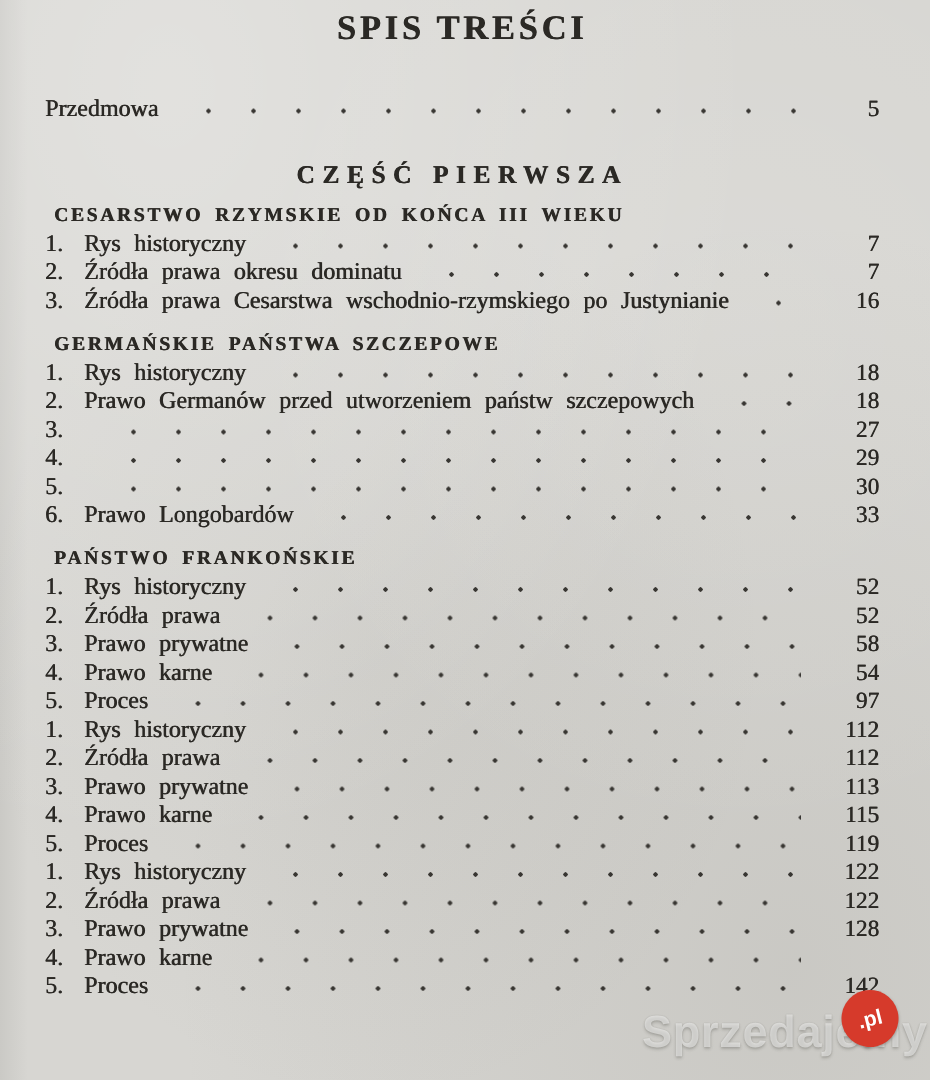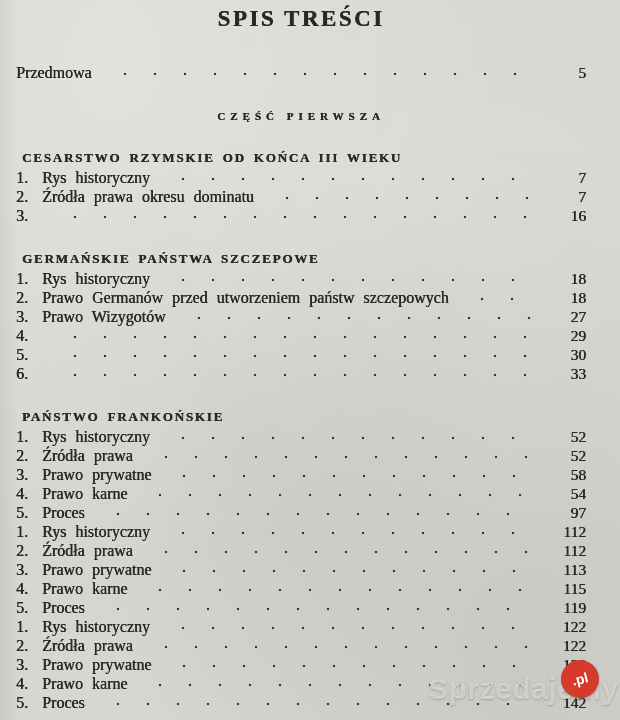--- a/index.html
+++ b/index.html
@@ -10,21 +10,21 @@
     background-color:#d7d6d2;
     background-image:
       radial-gradient(ellipse at 18% 8%, rgba(255,255,255,0.28), transparent 55%),
       radial-gradient(ellipse at 80% 30%, rgba(255,255,255,0.10), transparent 50%),
       radial-gradient(ellipse at 85% 90%, rgba(120,118,110,0.14), transparent 55%),
       radial-gradient(ellipse at 40% 60%, rgba(128,126,118,0.08), transparent 50%),
       linear-gradient(90deg, rgba(90,90,85,0.10), rgba(0,0,0,0) 3%);
   }
   .sheet{
     position:absolute;inset:0;
-    padding:6px 34px 0 16px;
+    padding:6px 34px 0 30px;
     box-sizing:border-box;
     text-shadow:0.4px 0 0 currentColor; 
   }
   .title{
     margin:0;text-align:center;
     font-size:23px;font-weight:700;letter-spacing:2.5px;
   }
   .row{
     display:flex;align-items:flex-start;
     height:19px;line-height:19px;font-size:16px;
@@ -38,24 +38,24 @@
     background-image:radial-gradient(circle, rgba(48,46,42,0.95) 1.3px, transparent 1.6px);
     background-size:30px 6px;
     background-repeat:repeat-x;
     background-position:left 4px bottom 5px;
   }
   .row .page-num{flex:0 0 auto;width:42px;text-align:right;font-size:15.5px;}
   .preface-row{margin-top:31px;}
   .preface-row .label{word-spacing:normal;}
   .part-heading{
     margin:27px 0 0 0;text-align:center;
-    font-size:11px;font-weight:700;letter-spacing:5px;line-height:15px;
+    font-size:17px;font-weight:700;letter-spacing:5px;line-height:15px;
   }
   .section-heading{
-    margin:25px 0 2px 6px;
+    margin:10px 0 2px 6px;
     font-size:13px;font-weight:700;letter-spacing:1.8px;line-height:17px;
     word-spacing:3px;
   }
   .watermark{position:absolute;left:428px;top:666px;width:190px;height:46px;pointer-events:none;}
   .wm-text{
     position:absolute;left:0;top:6px;
     font-family:"Liberation Sans","DejaVu Sans",sans-serif;
     font-size:30px;font-weight:700;letter-spacing:0.5px;
     color:rgba(255,255,255,0.55);
     text-shadow:0 1px 2px rgba(60,58,52,0.25), 0 0 1px rgba(60,58,52,0.2);
@@ -95,56 +95,57 @@
           <span class="page-num">7</span>
         </div>
         <div class="row">
           <span class="num">2.</span>
           <span class="label">Źródła prawa okresu dominatu</span>
           <span class="leader"></span>
           <span class="page-num">7</span>
         </div>
         <div class="row">
           <span class="num">3.</span>
+          <span class="label">Źródła prawa Cesarstwa wschodnio-rzymskiego po Justynianie</span>
           <span class="leader"></span>
           <span class="page-num">16</span>
         </div>
       </div>
       <div class="toc-section">
         <h3 class="section-heading">GERMAŃSKIE PAŃSTWA SZCZEPOWE</h3>
         <div class="row">
           <span class="num">1.</span>
           <span class="label">Rys historyczny</span>
           <span class="leader"></span>
           <span class="page-num">18</span>
         </div>
         <div class="row">
           <span class="num">2.</span>
           <span class="label">Prawo Germanów przed utworzeniem państw szczepowych</span>
           <span class="leader"></span>
           <span class="page-num">18</span>
         </div>
         <div class="row">
           <span class="num">3.</span>
-          <span class="label">Prawo Wizygotów</span>
           <span class="leader"></span>
           <span class="page-num">27</span>
         </div>
         <div class="row">
           <span class="num">4.</span>
           <span class="leader"></span>
           <span class="page-num">29</span>
         </div>
         <div class="row">
           <span class="num">5.</span>
           <span class="leader"></span>
           <span class="page-num">30</span>
         </div>
         <div class="row">
           <span class="num">6.</span>
+          <span class="label">Prawo Longobardów</span>
           <span class="leader"></span>
           <span class="page-num">33</span>
         </div>
       </div>
       <div class="toc-section">
         <h3 class="section-heading">PAŃSTWO FRANKOŃSKIE</h3>
         <div class="row">
           <span class="num">1.</span>
           <span class="label">Rys historyczny</span>
           <span class="leader"></span>

